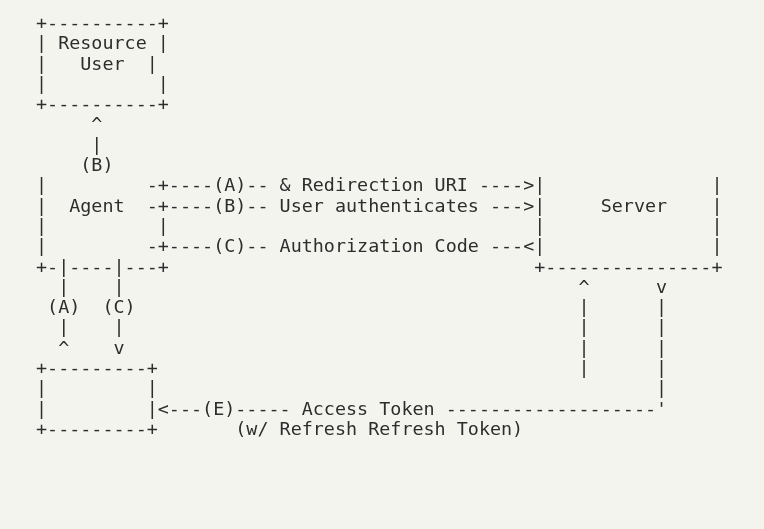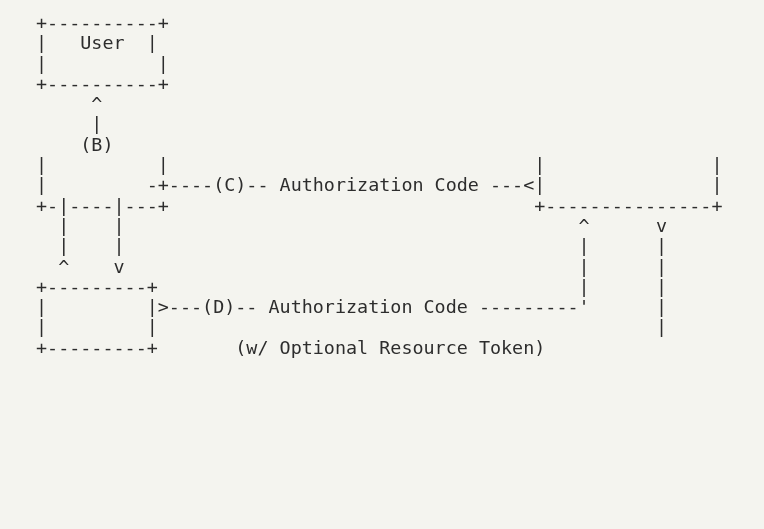--- a/index.html
+++ b/index.html
@@ -24,29 +24,33 @@
     white-space: pre;
     height: 20.3px;
     letter-spacing: 0;
   }
 </style>
 </head>
 <body style="background: rgb(244, 244, 239);">
 
 <div class="ascii-diagram" style="color: rgb(45, 45, 45);">
   <div class="diagram-line">+----------+</div>
+  <div class="diagram-line">| Resource |</div>
   <div class="diagram-line">|   User  |</div>
   <div class="diagram-line">|          |</div>
   <div class="diagram-line">+----------+</div>
   <div class="diagram-line">     ^</div>
   <div class="diagram-line">     |</div>
   <div class="diagram-line">    (B)</div>
+  <div class="diagram-line">|         -+----(A)-- &amp; Redirection URI ----&gt;|               |</div>
+  <div class="diagram-line">|  Agent  -+----(B)-- User authenticates ---&gt;|     Server    |</div>
   <div class="diagram-line">|          |                                 |               |</div>
   <div class="diagram-line">|         -+----(C)-- Authorization Code ---&lt;|               |</div>
   <div class="diagram-line">+-|----|---+                                 +---------------+</div>
   <div class="diagram-line">  |    |                                         ^      v</div>
+  <div class="diagram-line"> (A)  (C)                                        |      |</div>
   <div class="diagram-line">  |    |                                         |      |</div>
   <div class="diagram-line">  ^    v                                         |      |</div>
   <div class="diagram-line">+---------+                                      |      |</div>
-  <div class="diagram-line">|         |&gt;---(D)-- Authorization Code ---------'      |</div>
   <div class="diagram-line">|         |                                             |</div>
-  <div class="diagram-line">+---------+       (w/ Optional Resource Token)</div>
+  <div class="diagram-line">|         |&lt;---(E)----- Access Token -------------------'</div>
+  <div class="diagram-line">+---------+       (w/ Refresh Refresh Token)</div>
 </div>
 
 </body></html>

